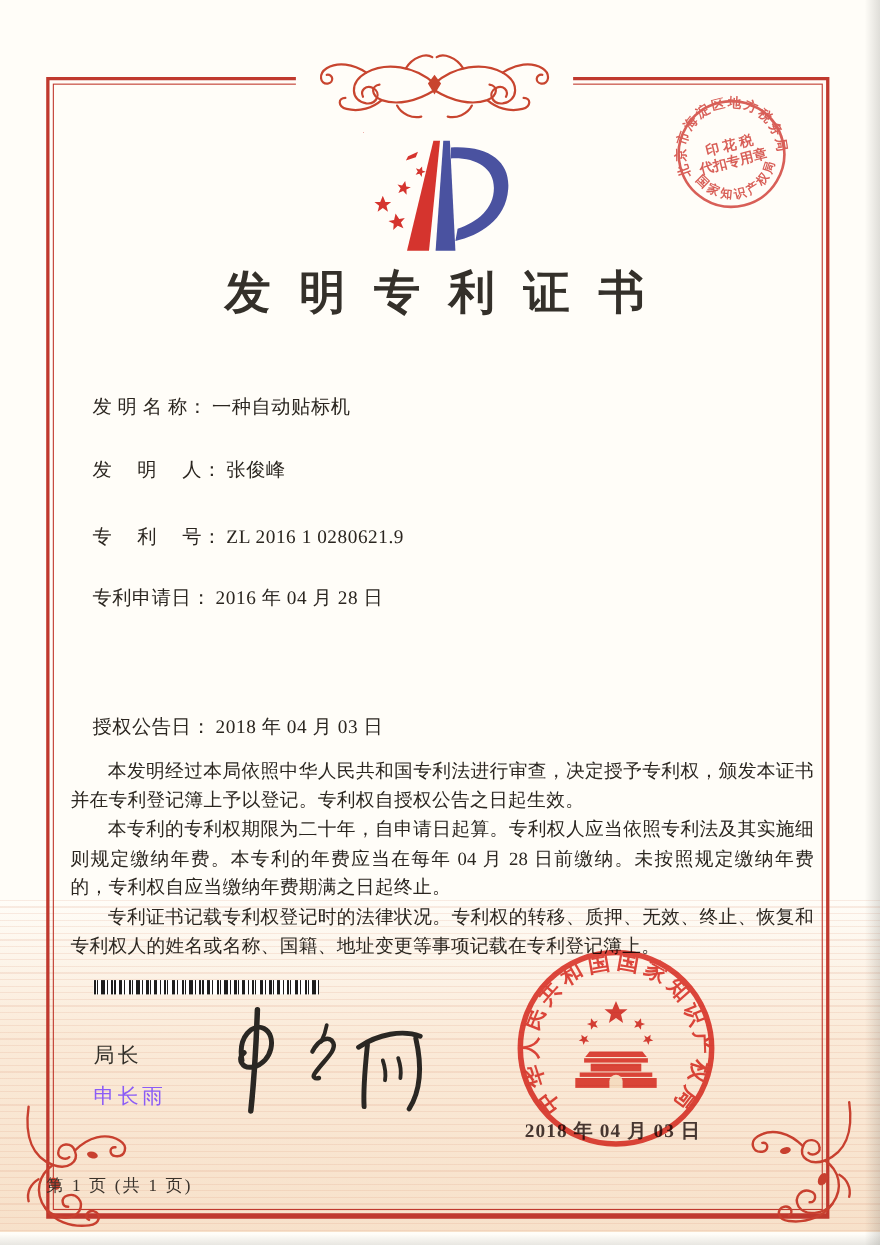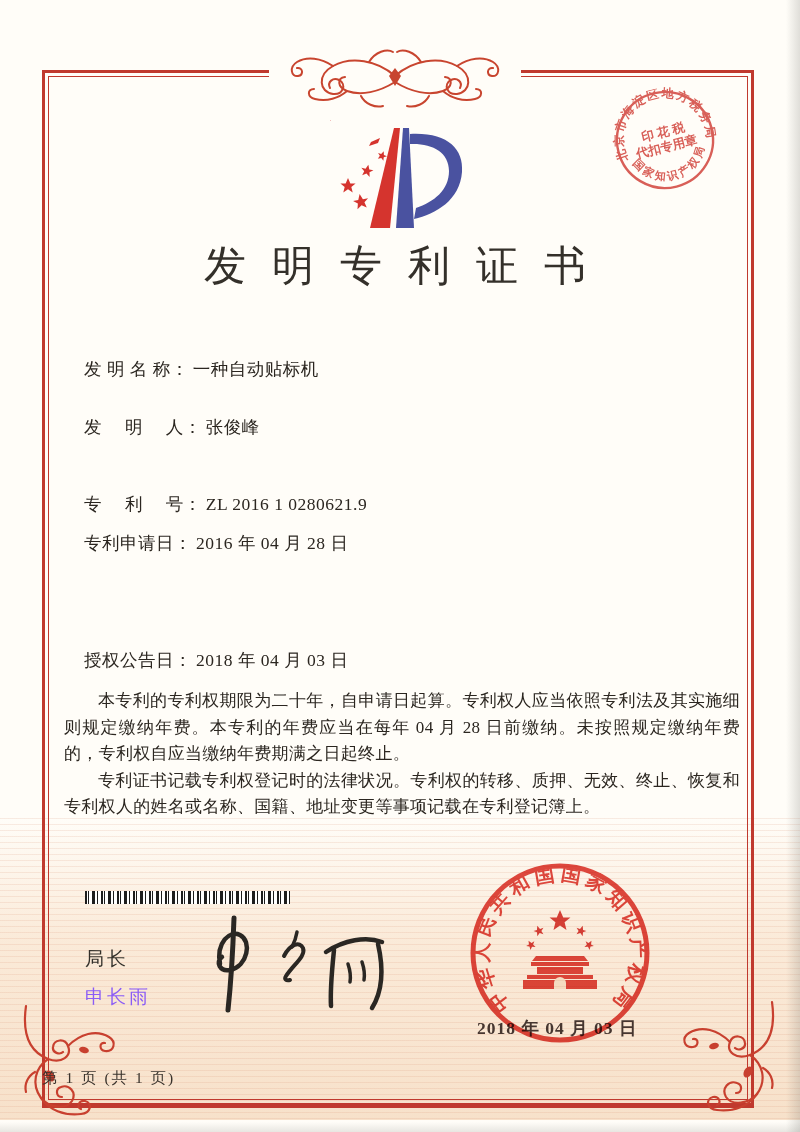--- a/index.html
+++ b/index.html
@@ -21,21 +21,21 @@
       repeating-linear-gradient(180deg,rgba(215,140,110,.16) 0 1px,rgba(0,0,0,0) 1px 6px),
       linear-gradient(180deg,rgba(250,233,216,0) 0%,rgba(249,228,206,.75) 40%,#f7e1ca 100%);}
   
   .frame{position:absolute;left:42px;top:70px;width:706px;height:1030px;
     border:3px solid #c0392e;border-bottom-width:5px;z-index:2;}
   .frame::after{content:"";position:absolute;inset:3px;border:1px solid #c0392e;}
   
   .cert-no{position:absolute;left:68px;top:136px;font-size:17px;letter-spacing:2px;color:#3a332c;z-index:4;}
   .logo{position:absolute;left:330px;top:120px;z-index:4;}
   .page-title{position:absolute;left:42px;top:238px;width:706px;text-align:center;
-    font-size:42px;font-weight:400;letter-spacing:26px;padding-left:26px;box-sizing:border-box;
+    font-size:42px;font-weight:700;letter-spacing:26px;padding-left:26px;box-sizing:border-box;
     color:#34302a;z-index:4;margin:0;}
   
   .field{position:absolute;left:84px;font-size:17.5px;letter-spacing:.5px;z-index:4;white-space:nowrap;}
   .field .lbl{margin-right:4px;}
   
   .body-text{position:absolute;left:64px;top:688px;width:676px;z-index:4;
     font-size:17px;line-height:26.5px;letter-spacing:.3px;text-align:justify;}
   .body-text p{margin:0;text-indent:2em;}
   
   .barcode{position:absolute;left:85px;top:891px;width:205px;height:13px;z-index:4;
@@ -137,31 +137,32 @@
   </svg>
 
   <h1 class="page-title">发明专利证书</h1>
 
   <div class="field" style="top:415px">
     <span class="lbl">发　 明　 人：</span><span>张俊峰</span>
   </div>
   <div class="field" style="top:357px">
     <span class="lbl">发 明 名 称：</span><span>一种自动贴标机</span>
   </div>
-  <div class="field" style="top:492px">
+  <div class="field" style="top:476px">
     <span class="lbl">专　 利　 号：</span><span>ZL 2016 1 0280621.9</span>
   </div>
   <div class="field" style="top:531px">
     <span class="lbl">专利申请日：</span><span>2016 年 04 月 28 日</span>
   </div>
   <div class="field" style="top:648px">
     <span class="lbl">授权公告日：</span><span>2018 年 04 月 03 日</span>
   </div>
 
   <div class="body-text">
+    <p>本发明经过本局依照中华人民共和国专利法进行审查，决定授予专利权，颁发本证书并在专利登记簿上予以登记。专利权自授权公告之日起生效。</p>
     <p>本专利的专利权期限为二十年，自申请日起算。专利权人应当依照专利法及其实施细则规定缴纳年费。本专利的年费应当在每年 04 月 28 日前缴纳。未按照规定缴纳年费的，专利权自应当缴纳年费期满之日起终止。</p>
     <p>专利证书记载专利权登记时的法律状况。专利权的转移、质押、无效、终止、恢复和专利权人的姓名或名称、国籍、地址变更等事项记载在专利登记簿上。</p>
   </div>
 
   <div class="barcode"></div>
 
   <div class="sig-role">局长</div>
   <div class="sig-name">申长雨</div>
   <svg class="signature" width="205" height="105" viewBox="0 0 205 105">
     <g stroke="#2a2723" fill="none" stroke-linecap="round" stroke-linejoin="round">

